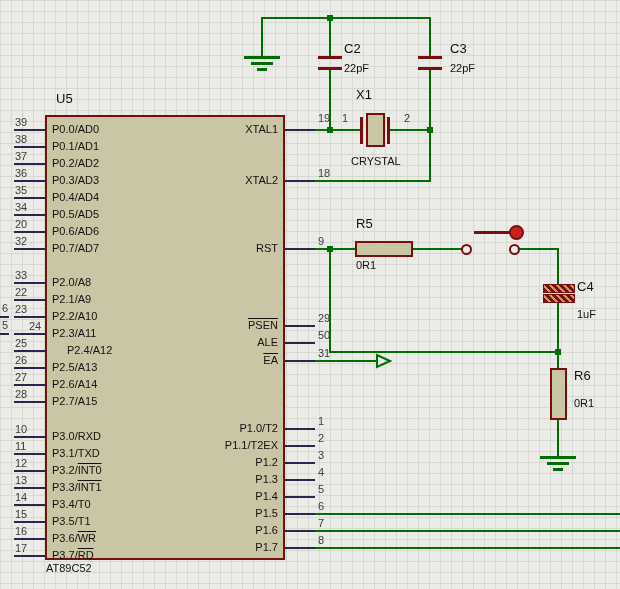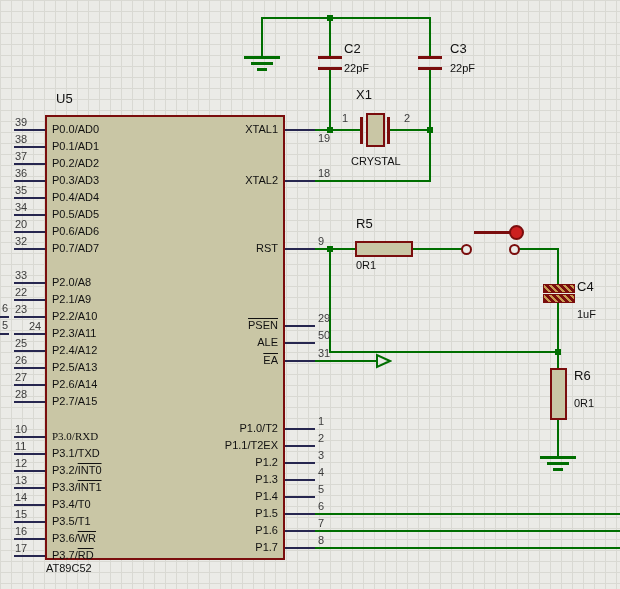--- a/index.html
+++ b/index.html
@@ -156,33 +156,33 @@
     <span class="t pnum" style="left: 15px; top: 286px;">22</span>
     <span class="t pname" style="left: 52px; top: 293px;"><span>P2.1/A9</span><span class="ov"></span></span>
     <div class="stub" style="left: 14px; top: 316px; width: 31px; height: 2px;"></div>
     <span class="t pnum" style="left: 15px; top: 303px;">23</span>
     <span class="t pname" style="left: 52px; top: 310px;"><span>P2.2/A10</span><span class="ov"></span></span>
     <div class="stub" style="left: 14px; top: 333px; width: 31px; height: 2px;"></div>
     <span class="t pnum" style="left: 15px; top: 320px; margin-left: 14px;">24</span>
     <span class="t pname" style="left: 52px; top: 327px;"><span>P2.3/A11</span><span class="ov"></span></span>
     <div class="stub" style="left: 14px; top: 350px; width: 31px; height: 2px;"></div>
     <span class="t pnum" style="left: 15px; top: 337px;">25</span>
-    <span class="t pname" style="left: 52px; top: 344px;"><span>P2.4/A12</span><span class="ov"></span></span>
+    <span class="t pname" style="left: 67px; top: 344px;"><span>P2.4/A12</span><span class="ov"></span></span>
     <div class="stub" style="left: 14px; top: 367px; width: 31px; height: 2px;"></div>
     <span class="t pnum" style="left: 15px; top: 354px;">26</span>
     <span class="t pname" style="left: 52px; top: 361px;"><span>P2.5/A13</span><span class="ov"></span></span>
     <div class="stub" style="left: 14px; top: 384px; width: 31px; height: 2px;"></div>
     <span class="t pnum" style="left: 15px; top: 371px;">27</span>
     <span class="t pname" style="left: 52px; top: 378px;"><span>P2.6/A14</span><span class="ov"></span></span>
     <div class="stub" style="left: 14px; top: 401px; width: 31px; height: 2px;"></div>
     <span class="t pnum" style="left: 15px; top: 388px;">28</span>
     <span class="t pname" style="left: 52px; top: 395px;"><span>P2.7/A15</span><span class="ov"></span></span>
     <div class="stub" style="left: 14px; top: 436px; width: 31px; height: 2px;"></div>
     <span class="t pnum" style="left: 15px; top: 423px;">10</span>
-    <span class="t pname" style="left: 52px; top: 430px; font-family: Liberation Serif, serif;"><span>P3.0/RXD</span><span class="ov"></span></span>
+    <span class="t pname" style="left: 52px; top: 430px;"><span>P3.0/RXD</span><span class="ov"></span></span>
     <div class="stub" style="left: 14px; top: 453px; width: 31px; height: 2px;"></div>
     <span class="t pnum" style="left: 15px; top: 440px;">11</span>
     <span class="t pname" style="left: 52px; top: 447px;"><span>P3.1/TXD</span><span class="ov"></span></span>
     <div class="stub" style="left: 14px; top: 470px; width: 31px; height: 2px;"></div>
     <span class="t pnum" style="left: 15px; top: 457px;">12</span>
     <span class="t pname" style="left: 52px; top: 464px;"><span>P3.2/</span><span class="ov">INT0</span></span>
     <div class="stub" style="left: 14px; top: 487px; width: 31px; height: 2px;"></div>
     <span class="t pnum" style="left: 15px; top: 474px;">13</span>
     <span class="t pname" style="left: 52px; top: 481px;"><span>P3.3/</span><span class="ov">INT1</span></span>
     <div class="stub" style="left: 14px; top: 504px; width: 31px; height: 2px;"></div>
@@ -191,21 +191,21 @@
     <div class="stub" style="left: 14px; top: 521px; width: 31px; height: 2px;"></div>
     <span class="t pnum" style="left: 15px; top: 508px;">15</span>
     <span class="t pname" style="left: 52px; top: 515px;"><span>P3.5/T1</span><span class="ov"></span></span>
     <div class="stub" style="left: 14px; top: 538px; width: 31px; height: 2px;"></div>
     <span class="t pnum" style="left: 15px; top: 525px;">16</span>
     <span class="t pname" style="left: 52px; top: 532px;"><span>P3.6/</span><span class="ov">WR</span></span>
     <div class="stub" style="left: 14px; top: 555px; width: 31px; height: 2px;"></div>
     <span class="t pnum" style="left: 15px; top: 542px;">17</span>
     <span class="t pname" style="left: 52px; top: 549px;"><span>P3.7/</span><span class="ov">RD</span></span>
     <div class="stub" style="left: 285px; top: 129px; width: 30px; height: 2px;"></div>
-    <span class="t pnum" style="left: 318px; top: 132px;">19</span>
+    <span class="t pnum" style="left: 318px; top: 112px;">19</span>
     <span class="t pname" style="right: 342px; top: 123px;"><span>XTAL1</span><span class="ov"></span></span>
     <div class="stub" style="left: 285px; top: 180px; width: 30px; height: 2px;"></div>
     <span class="t pnum" style="left: 318px; top: 167px;">18</span>
     <span class="t pname" style="right: 342px; top: 174px;"><span>XTAL2</span><span class="ov"></span></span>
     <div class="stub" style="left: 285px; top: 248px; width: 30px; height: 2px;"></div>
     <span class="t pnum" style="left: 318px; top: 235px;">9</span>
     <span class="t pname" style="right: 342px; top: 242px;"><span>RST</span><span class="ov"></span></span>
     <div class="stub" style="left: 285px; top: 325px; width: 30px; height: 2px;"></div>
     <span class="t pnum" style="left: 318px; top: 312px;">29</span>
     <span class="t pname" style="right: 342px; top: 319px;"><span></span><span class="ov">PSEN</span></span>

